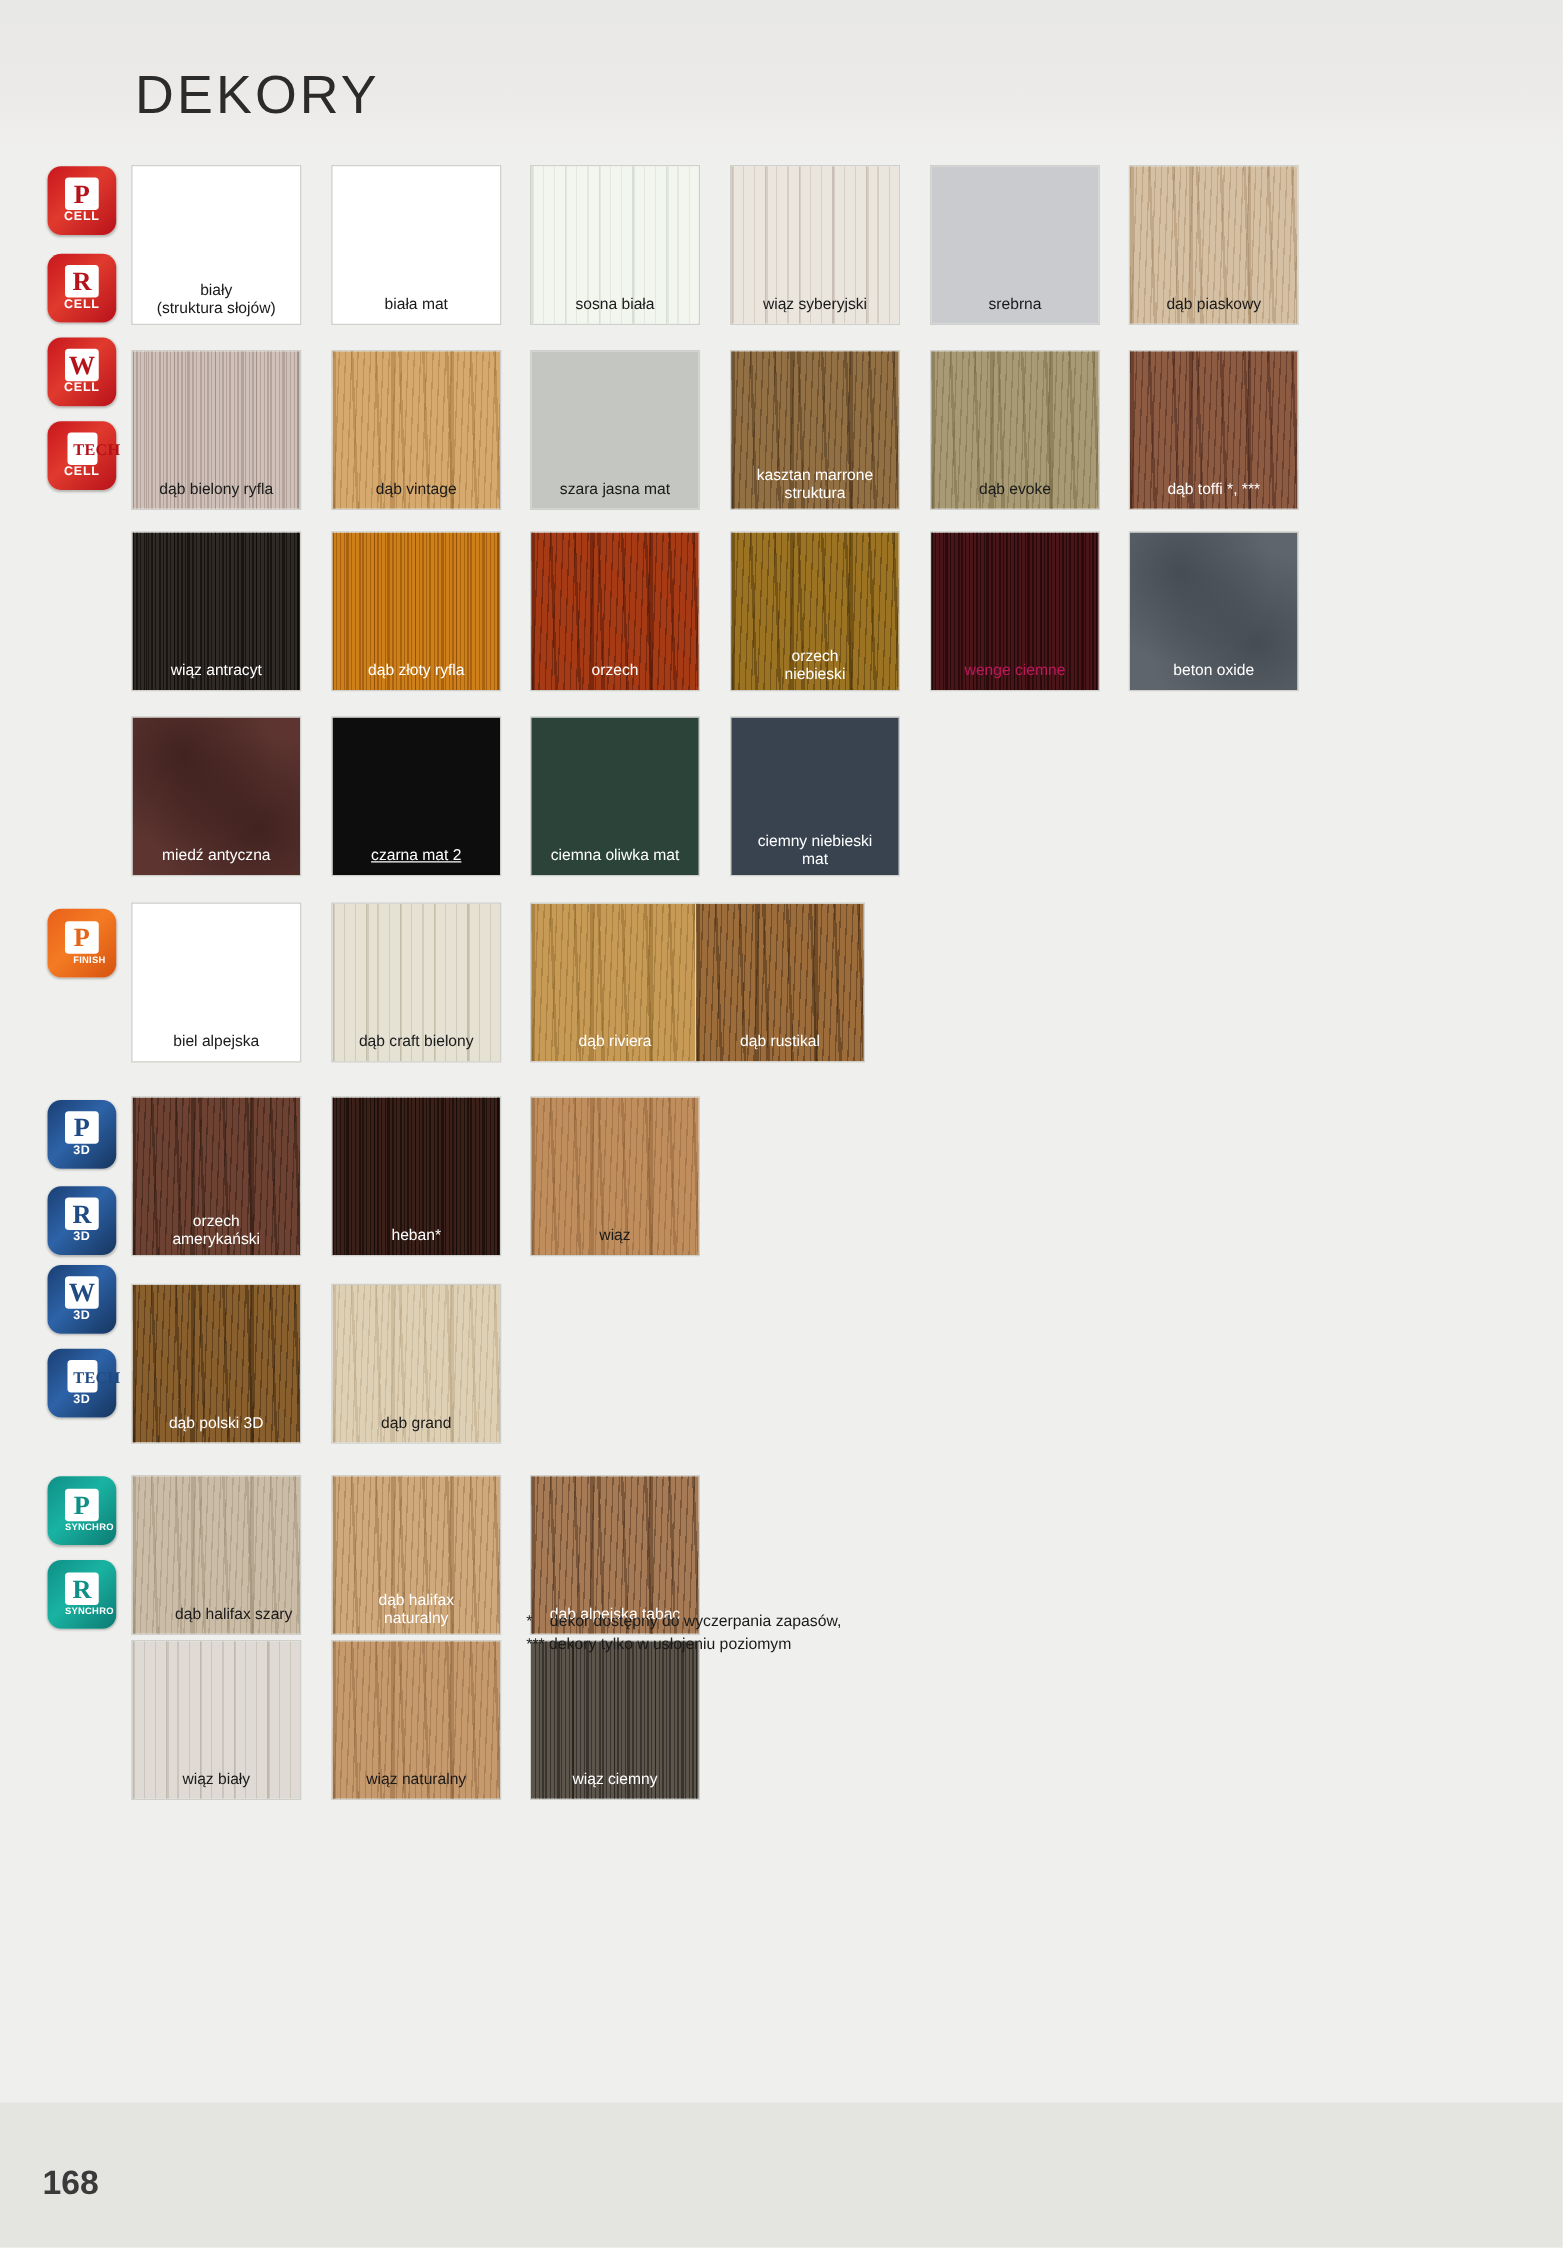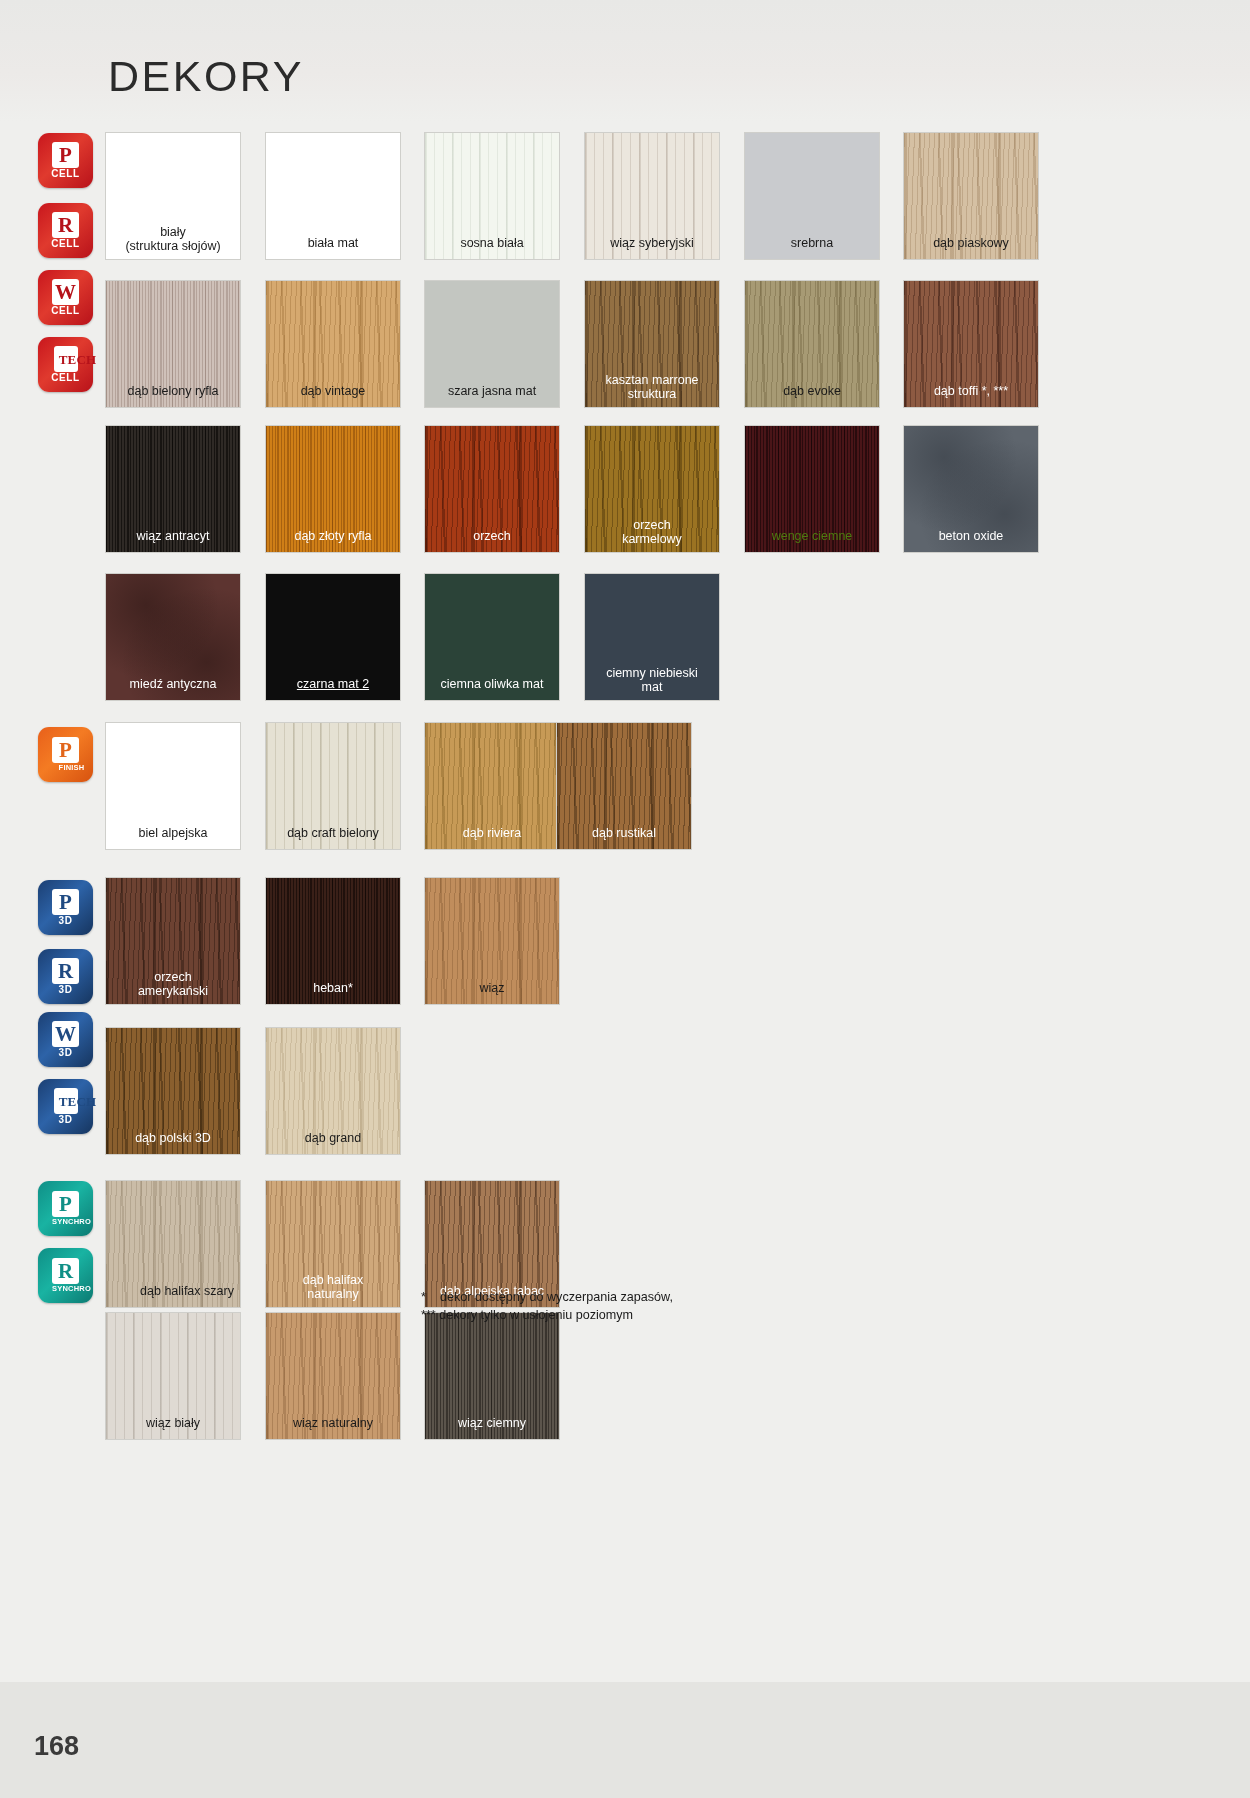--- a/index.html
+++ b/index.html
@@ -255,28 +255,28 @@
         <div class="cap" style="color: rgb(255, 255, 255);">
           <div>orzech</div>
         </div>
       </div>
       <div class="swatch" style="left: 584px; top: 303px;">
         <div class="fill" style="background: rgb(155, 115, 34);">
           <div style="position: absolute; inset: 0px; background-image: repeating-linear-gradient(92deg, rgba(70, 48, 8, 0.45) 0px, rgba(70, 48, 8, 0.45) 1px, transparent 1px, transparent 5px), repeating-linear-gradient(88deg, rgba(70, 48, 8, 0.45) 0px, rgba(70, 48, 8, 0.45) 2px, transparent 2px, transparent 19px), repeating-linear-gradient(90deg, rgba(70, 48, 8, 0.45) 0px, rgba(70, 48, 8, 0.45) 3px, transparent 3px, transparent 47px);"></div>
         </div>
         <div class="cap two" style="color: rgb(255, 255, 255);">
           <div>orzech</div>
-          <div>karmelowy</div>
+          <div>niebieski</div>
         </div>
       </div>
       <div class="swatch" style="left: 744px; top: 303px;">
         <div class="fill" style="background: rgb(74, 21, 24);">
           <div style="position: absolute; inset: 0px; background-image: repeating-linear-gradient(90deg, rgba(20, 4, 6, 0.6) 0px, rgba(20, 4, 6, 0.6) 1px, transparent 1px, transparent 3px), repeating-linear-gradient(90deg, rgba(20, 4, 6, 0.6) 0px, rgba(20, 4, 6, 0.6) 1px, transparent 1px, transparent 11px);"></div>
         </div>
-        <div class="cap" style="color: #4d7c0f;">
+        <div class="cap" style="color: #be185d;">
           <div>wenge ciemne</div>
         </div>
       </div>
       <div class="swatch" style="left: 903px; top: 303px;">
         <div class="fill" style="background: rgb(94, 101, 109);">
           <div style="position: absolute; inset: 0px; background-image: radial-gradient(at 30% 25%, rgba(40, 46, 54, 0.45) 0%, transparent 55%), radial-gradient(at 75% 70%, rgba(40, 46, 54, 0.45) 0%, transparent 60%);"></div>
         </div>
         <div class="cap" style="color: rgb(255, 255, 255);">
           <div>beton oxide</div>
         </div>

